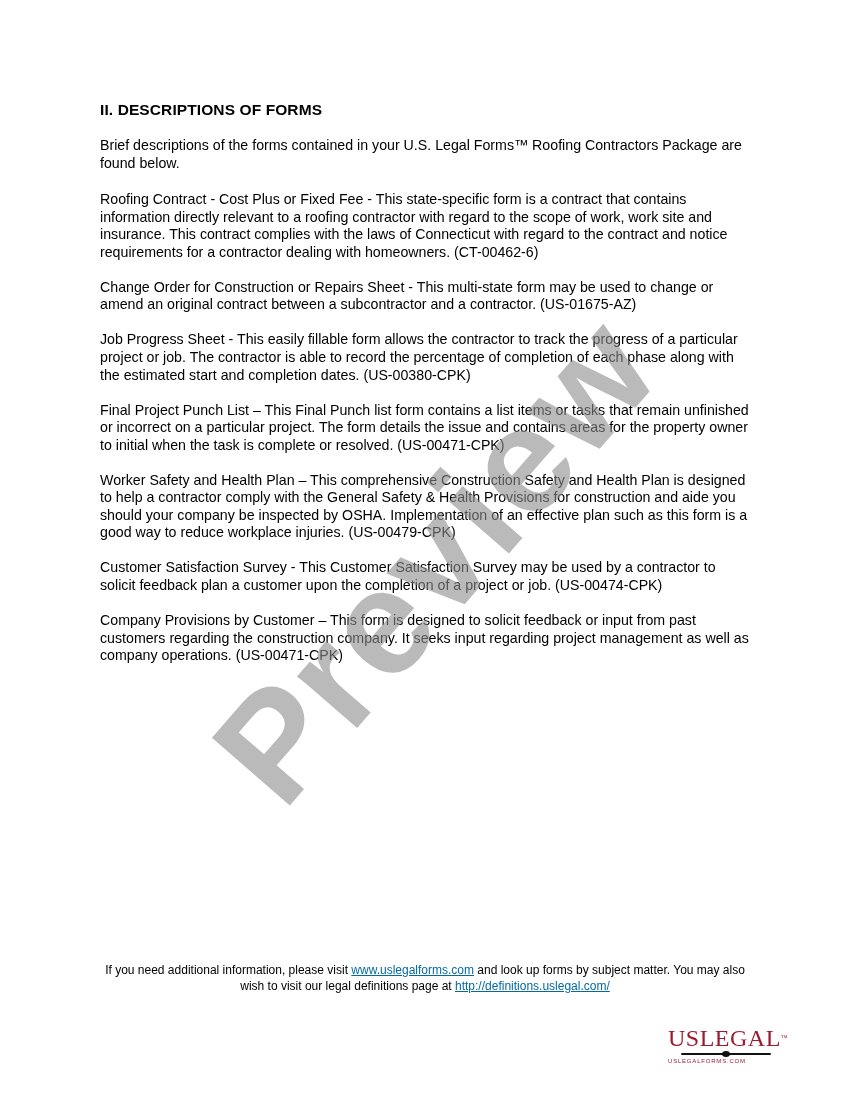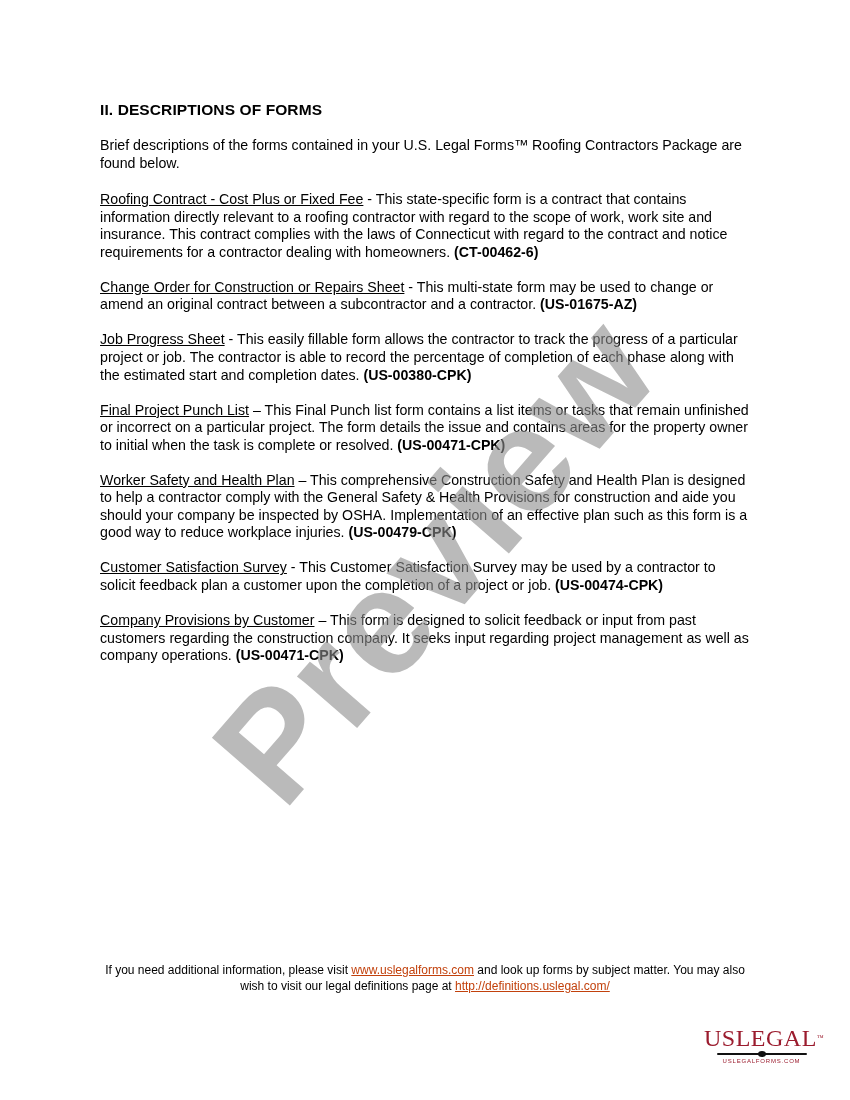--- a/index.html
+++ b/index.html
@@ -3,29 +3,29 @@
 <meta charset="utf-8">
 <style>
   html, body { margin:0; padding:0; background:#ffffff; }
   body { width:850px; height:1100px; position:relative; overflow:hidden;
          font-family:"Liberation Sans", sans-serif; color:#000; }
   .page { position:absolute; left:0; top:0; width:850px; height:924px; }
   .heading { position:absolute; left:100px; top:101px; font-size:15.5px; font-weight:bold; letter-spacing:0.1px; }
   .intro { position:absolute; left:100px; top:137px; width:650px; font-size:14.2px; line-height:17.6px; }
   .entries { position:absolute; left:100px; top:191px; width:655px; }
   .entry { font-size:14.2px; line-height:17.6px; margin:0 0 17.4px 0; }
-  .entry .title { text-decoration:underline; }
-  .entry .code { font-weight:bold; }
+  .entry .title { }
+  .entry .code { font-weight:normal; }
   .footer { position:absolute; left:95px; top:963px; width:660px; text-align:center;
             font-size:12px; line-height:15.5px; }
-  .footer a { color:#c2410c; text-decoration:underline; }
+  .footer a { color:#0369a1; text-decoration:underline; }
   .watermark { position:absolute; left:435px; top:560px; transform:translate(-50%,-50%) rotate(-49deg);
                font-size:150px; font-weight:bold; color:rgba(140,140,140,0.6); white-space:nowrap;
                pointer-events:none; letter-spacing:2px; }
-  .logo { position:absolute; left:704px; top:1026px; width:115px; height:42px; text-align:center; }
+  .logo { position:absolute; left:668px; top:1026px; width:115px; height:42px; }
   .logo .brand { font-family:"Liberation Serif", serif; font-size:24px; color:#9b1c2e; letter-spacing:0.5px; line-height:24px; }
   .logo .tm { font-size:7px; vertical-align:top; color:#9b1c2e; }
   .logo .wings { height:6px; margin:1px auto 0; width:90px; position:relative; }
   .logo .wings::before { content:""; position:absolute; left:0; right:0; top:2px; height:2px; background:#111; border-radius:2px; }
   .logo .wings::after { content:""; position:absolute; left:41px; top:0; width:8px; height:6px; background:#111; border-radius:50%; }
   .logo .site { font-size:6px; color:#9b1c2e; letter-spacing:0.8px; margin-top:1px; }
 </style>
 </head>
 <body>
 

